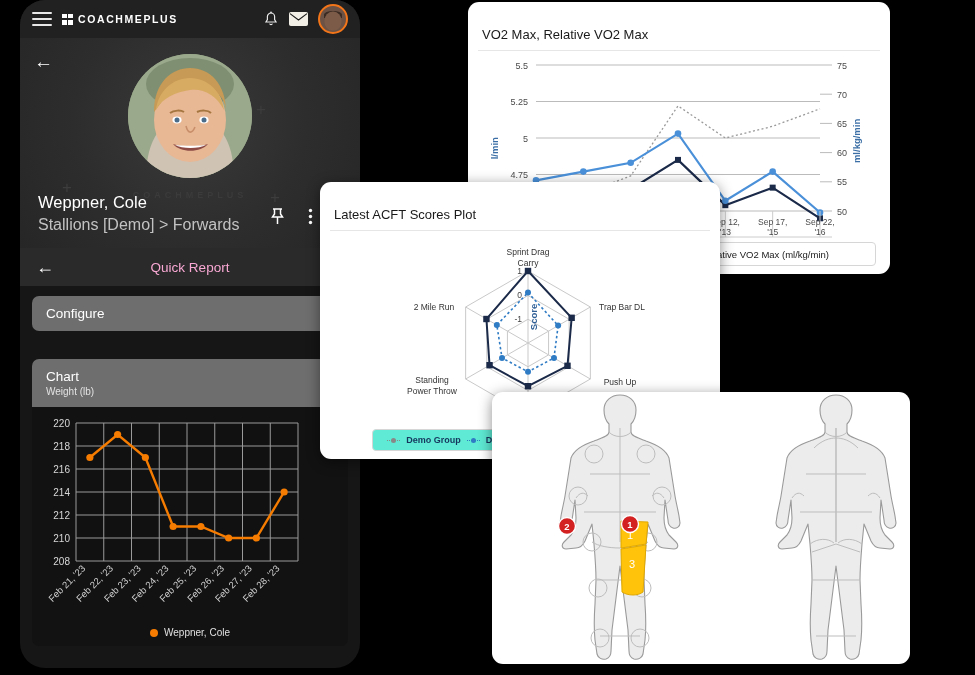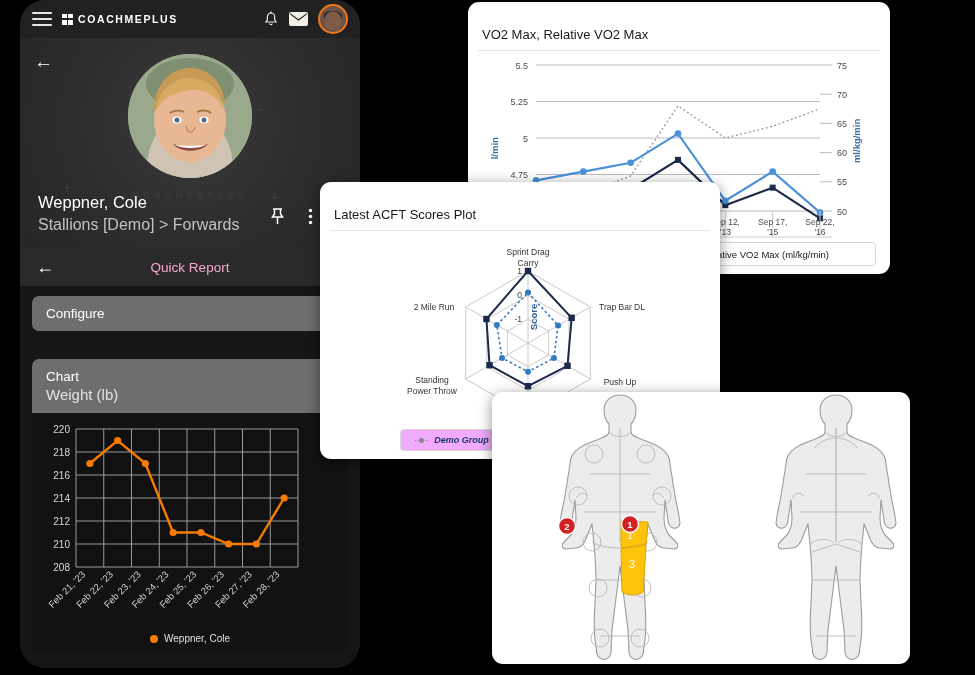--- a/index.html
+++ b/index.html
@@ -45,21 +45,21 @@
   
   #qr-bar{height:38px;background:#2a2a2a;display:flex;align-items:center;
           position:relative;}
   #qr-back{position:absolute;left:16px;color:#fff;font-size:18px;cursor:pointer;line-height:1;}
   #qr-title{width:100%;text-align:center;color:#f9a8d4;font-size:13.5px;}
 
   .card-gray{margin:10px 12px 0;background:#6e6e6e;border-radius:7px;
              padding:10px 14px;display:flex;align-items:flex-end;cursor:pointer;}
   .card-gray .ctxt{flex:1;}
   .card-gray .t1{color:#fff;font-size:13.5px;}
-  .card-gray .t2{color:#e2e2e2;font-size:15px;margin-top:2px;}
+  .card-gray .t2{color:#e2e2e2;font-size:10px;margin-top:2px;}
   .caret{width:0;height:0;border-left:5px solid transparent;border-right:5px solid transparent;}
   .caret.down{border-top:6px solid #fff;}
   .caret.up{border-bottom:6px solid #fff;}
 
   #chart-body{margin:0 12px;background:#121212;border-radius:0 0 7px 7px;
               padding:6px 4px 8px;}
   .legend-row{display:flex;align-items:center;justify-content:center;gap:6px;
               margin-top:4px;color:#e0e0e0;font-size:10px;}
   .dot{width:8px;height:8px;border-radius:50%;background:#F57C00;}
 
@@ -73,24 +73,24 @@
   #acftcard{left:320px;top:182px;width:400px;height:277px;}
   #bodycard{left:492px;top:392px;width:418px;height:272px;}
 
   .vo2-legend{position:absolute;left:144px;bottom:8px;width:262px;height:22px;
               border:1px solid #d6d6d6;border-radius:4px;background:#fff;
               display:flex;align-items:center;justify-content:center;gap:7px;
               font-size:9.5px;color:#1a1a1a;overflow:hidden;}
   .lg-mark{display:inline-block;width:16px;height:0;border-top:2px solid #1b2a49;position:relative;}
   .lg-mark:after{content:"";position:absolute;left:5px;top:-3px;width:6px;height:6px;
                  background:#1b2a49;}
-  .acft-legend{position:absolute;left:80px;bottom:8px;width:152px;height:20px;
-               border:1px solid #d6d6d6;border-radius:4px;background:#f0abfc;
+  .acft-legend{position:absolute;left:52px;bottom:8px;width:152px;height:20px;
+               border:1px solid #d6d6d6;border-radius:4px;background:#5eead4;
                display:flex;align-items:center;justify-content:center;gap:6px;
-               font-size:9px;color:#16365e;font-weight:bold;overflow:hidden;font-style:italic;}
+               font-size:9px;color:#16365e;font-weight:bold;overflow:hidden;}
   .lg-d{display:inline-block;width:13px;height:0;border-top:1.5px dotted #888;position:relative;}
   .lg-d.b{border-top-color:#2f7bc4;}
   .lg-d:after{content:"";position:absolute;left:4px;top:-2.5px;width:5px;height:5px;
               border-radius:50%;background:#888;}
   .lg-d.b:after{background:#2f7bc4;}
   svg{display:block;}
 </style>
 </head>
 <body>
 

